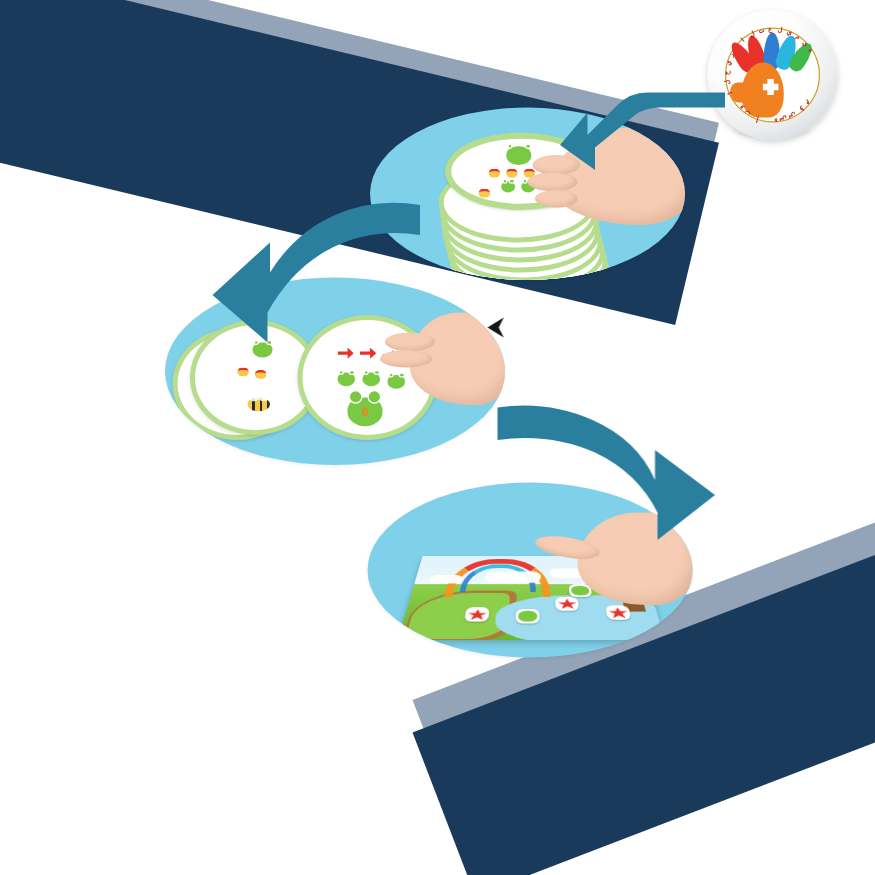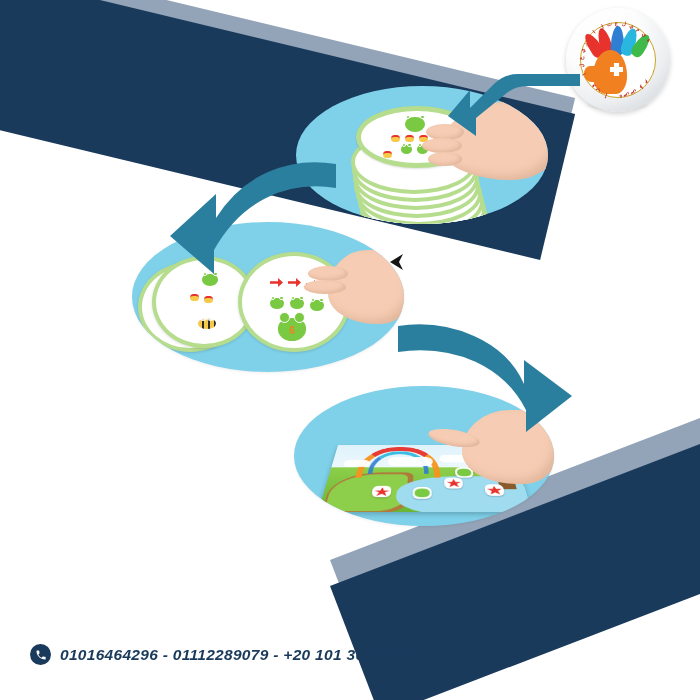--- a/index.html
+++ b/index.html
@@ -492,23 +492,15 @@
   </svg>
 
   <svg class="cursor-mark" viewBox="0 0 20 20">
     <path d="M17 2 L4 10 L17 18 L13 10 Z" fill="#151515"></path>
   </svg>
 
   <div class="watermark">
   </div>
 
   <div class="contact">
-    <div class="contact-row">
-      <span class="c-icon">
-        <svg width="12" height="12" viewBox="0 0 24 24" fill="#ffffff">
-          <path d="M6.6 10.8c1.4 2.8 3.8 5.2 6.6 6.6l2.2-2.2c.3-.3.7-.4 1.1-.2 1.2.4 2.5.6 3.8.6.6 0 1 .4 1 1V20c0 .6-.4 1-1 1C10.6 21 3 13.4 3 4c0-.6.4-1 1-1h3.5c.6 0 1 .4 1 1 0 1.3.2 2.6.6 3.8.1.4 0 .8-.2 1.1l-2.3 1.9z"></path>
-        </svg>
-      </span>
-      <span class="c-text">01016464296 - 01112289079 - +20 101 302 0071</span>
-    </div>
   </div>
 
 </div>
 
 </body></html>

